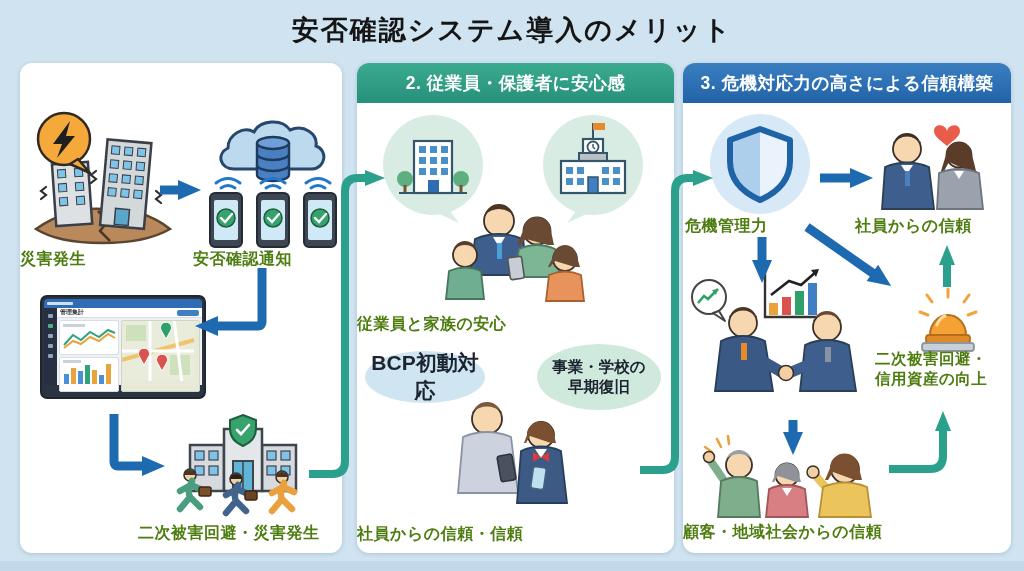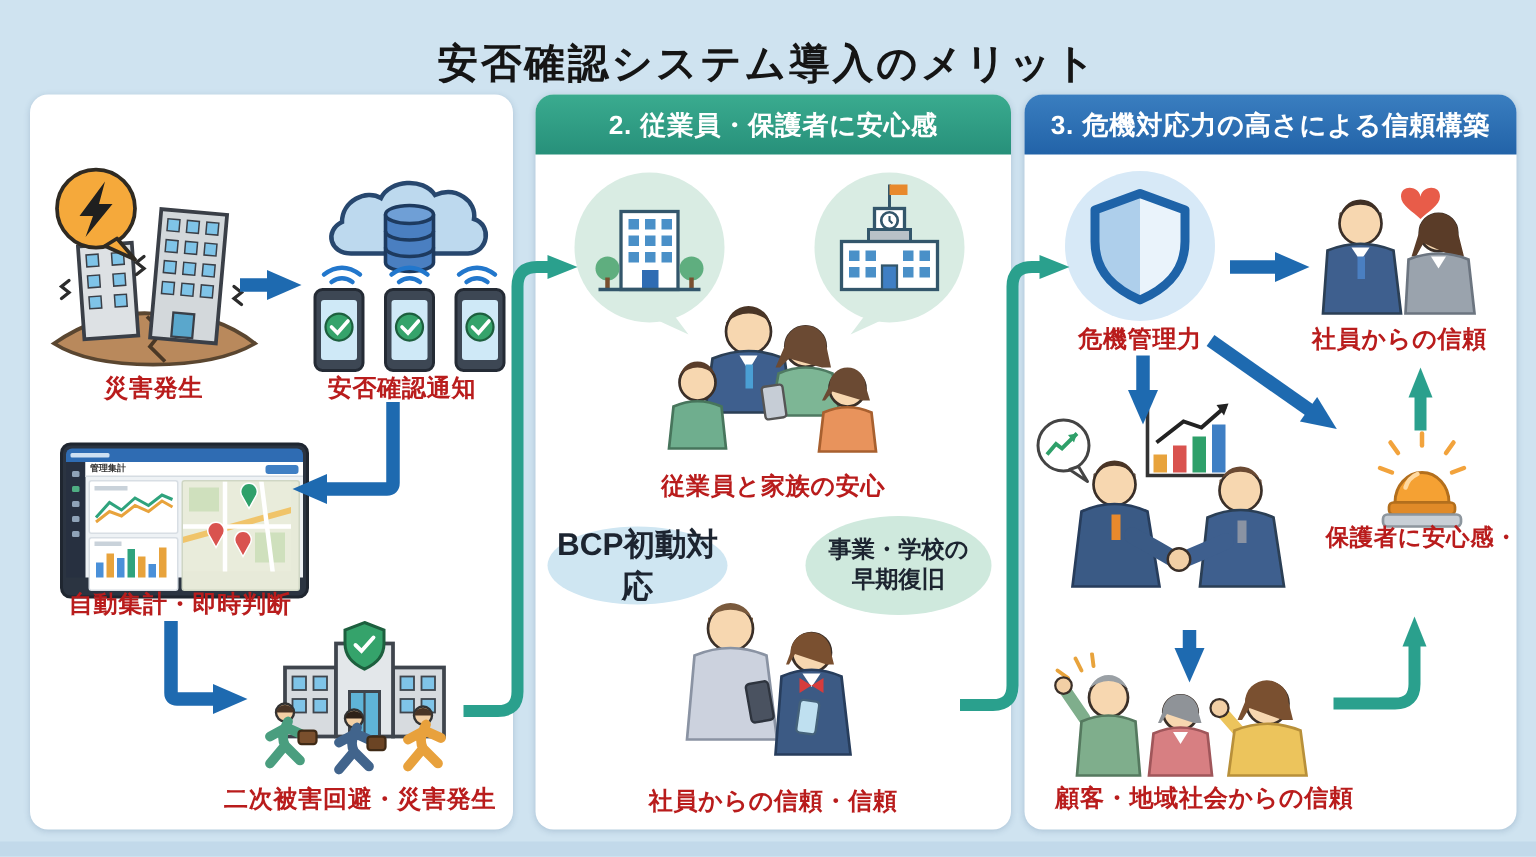--- a/index.html
+++ b/index.html
@@ -4,39 +4,39 @@
 <style>
   html,body{margin:0;padding:0;}
   body{
     width:1024px;height:571px;position:relative;overflow:hidden;
     background:#cfe3f0;
     font-family:"Liberation Sans","DejaVu Sans",sans-serif;
     color:#1c1c1c;
   }
   .title{
     position:absolute;top:12px;left:0;width:1024px;text-align:center;
-    font-size:27px;font-weight:800;letter-spacing:2px;color:#151515;margin-top:12px;
+    font-size:27px;font-weight:800;letter-spacing:2px;color:#151515;
   }
   .panel{
     position:absolute;top:63px;height:490px;background:#ffffff;
     border-radius:12px;box-shadow:0 1px 4px rgba(44,84,122,.22);
   }
   #panel-1{left:20px;width:322px;}
   #panel-2{left:357px;width:317px;}
   #panel-3{left:683px;width:328px;}
   .panel-header{
     height:40px;line-height:40px;border-radius:12px 12px 0 0;
     color:#fff;font-weight:bold;font-size:17.5px;text-align:center;letter-spacing:.5px;
   }
   .hdr-blue{background:linear-gradient(#3a7ec0,#2263a8);}
   .hdr-green{background:linear-gradient(#3aab8f,#27907a);}
   .abs{position:absolute;}
   .lbl{
-    position:absolute;font-weight:bold;font-size:16px;color:#b91c1c;
-    text-align:center;letter-spacing:.5px;white-space:nowrap;
+    position:absolute;font-weight:bold;font-size:16px;color:#4d7c0f;
+    letter-spacing:.5px;white-space:nowrap;
   }
   .lbl2{font-size:15.5px;line-height:1.32;white-space:normal;}
   .bubble{
     position:absolute;border-radius:50%;display:flex;align-items:center;justify-content:center;
     font-weight:bold;color:#1c2430;text-align:center;
   }
   .bubble-blue{background:#cfe6f2;}
   .bubble-green{background:#cfe9dd;justify-content:center;}
   #overlay{position:absolute;left:0;top:0;z-index:6;pointer-events:none;}
   .panel *{z-index:2;}
@@ -197,21 +197,20 @@
                 <path d="M44,18 l-5,-9 a5.5,5.5 0 1 1 10,0 Z" fill="#2fa06a" stroke="#fff" stroke-width="1"></path>
                 <path d="M22,44 l-5,-9 a5.5,5.5 0 1 1 10,0 Z" fill="#d9534f" stroke="#fff" stroke-width="1"></path>
                 <path d="M40,50 l-5,-9 a5.5,5.5 0 1 1 10,0 Z" fill="#d9534f" stroke="#fff" stroke-width="1"></path>
               </g>
             </svg>
           </div>
         </div>
       </div>
     </div>
   </div>
-  <div class="lbl" style="left:0;width:200px;top:330px;">自動集計・即時判断</div>
 
   <svg class="abs" style="left:152px;top:348px;" width="142" height="110" viewBox="0 0 142 110">
     <rect x="18" y="34" width="34" height="46" fill="#d7dbdf" stroke="#3f454d" stroke-width="2.5"></rect>
     <rect x="90" y="34" width="34" height="46" fill="#d7dbdf" stroke="#3f454d" stroke-width="2.5"></rect>
     <rect x="52" y="18" width="38" height="62" fill="#e3e7ea" stroke="#3f454d" stroke-width="2.5"></rect>
     <g fill="#7fc4e8" stroke="#3f454d" stroke-width="1.2">
       <rect x="23" y="40" width="9" height="9"></rect>
         <rect x="37" y="40" width="9" height="9"></rect>
       <rect x="23" y="55" width="9" height="9"></rect>
         <rect x="37" y="55" width="9" height="9"></rect>
@@ -420,21 +419,22 @@
       <line x1="52" y1="8" x2="47" y2="15"></line>
       <line x1="3" y1="25" x2="11" y2="28"></line>
       <line x1="59" y1="25" x2="51" y2="28"></line>
     </g>
     <path d="M13,48 a18,20 0 0 1 36,0 z" fill="#f5a133" stroke="#b36f1d" stroke-width="2"></path>
     <path d="M20,38 a13,15 0 0 1 8,-9" fill="none" stroke="#ffd9a0" stroke-width="3" stroke-linecap="round"></path>
     <rect x="9" y="48" width="44" height="8" rx="3" fill="#e08a28" stroke="#b36f1d" stroke-width="1.8"></rect>
     <rect x="5" y="56" width="52" height="8" rx="3" fill="#c8cfd6" stroke="#8d969e" stroke-width="1.8"></rect>
   </svg>
   <div class="lbl lbl2" style="left:192px;width:146px;top:286px;">
-    <div>保護者に安心感・</div>
+    <div>二次被害回避・</div>
+    <div>信用資産の向上</div>
   </div>
 
   <svg class="abs" style="left:14px;top:372px;" width="184" height="86" viewBox="0 0 184 86">
     <g stroke="#e8a33c" stroke-width="2.6" stroke-linecap="round">
       <line x1="20" y1="4" x2="24" y2="12"></line>
       <line x1="8" y1="12" x2="15" y2="17"></line>
       <line x1="31" y1="1" x2="32" y2="9"></line>
     </g>
 
     <path d="M26,44 L13,25" stroke="#7fae8c" stroke-width="8" stroke-linecap="round" fill="none"></path>

